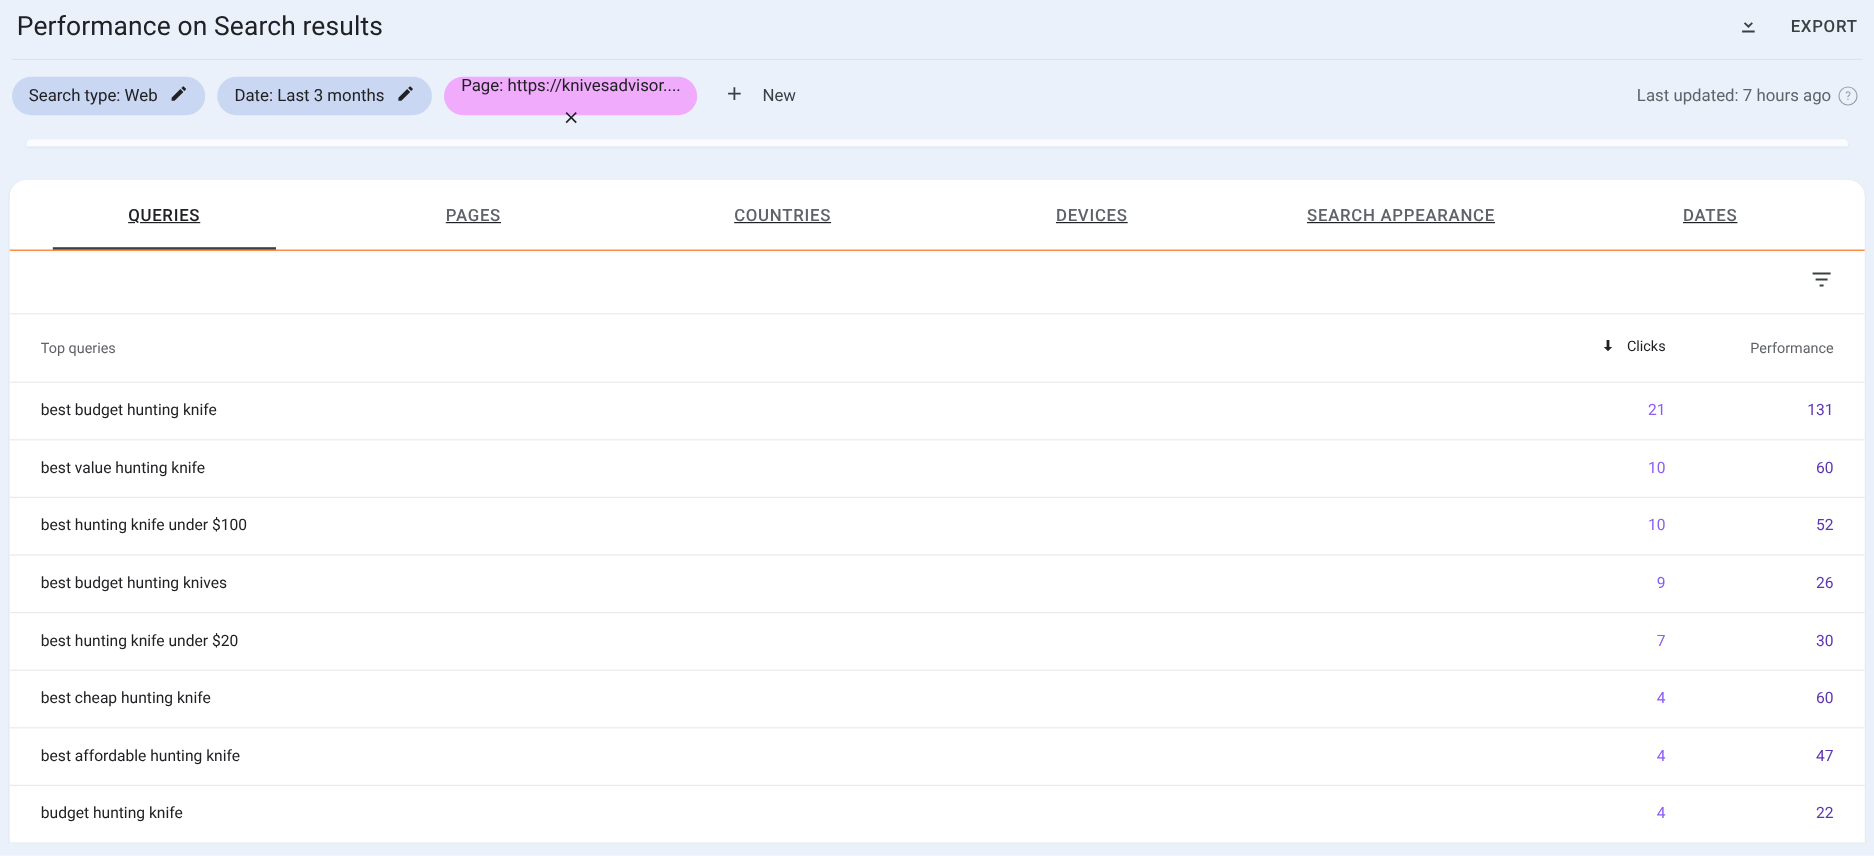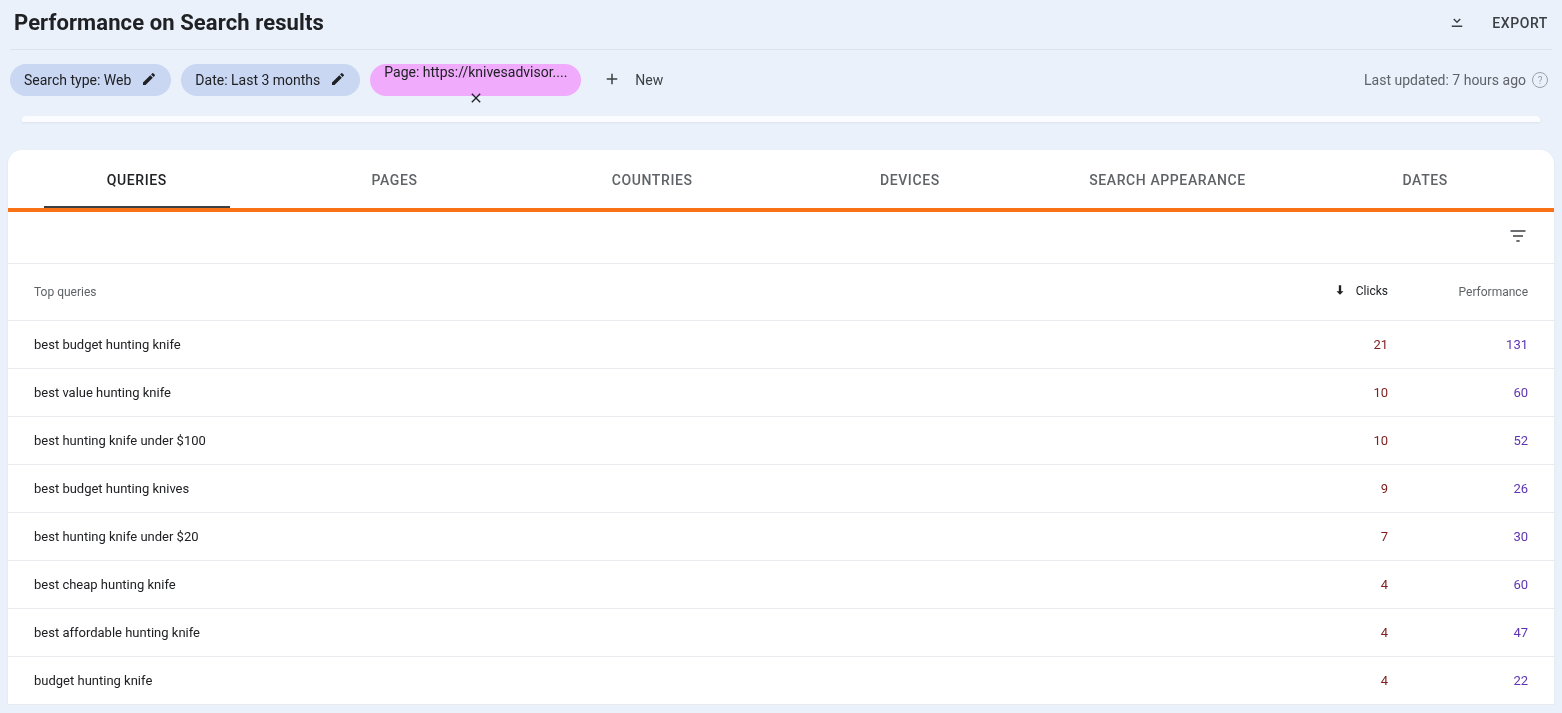--- a/index.html
+++ b/index.html
@@ -11,21 +11,21 @@
       width: 1562px;
     }
     .header-row {
       display: flex;
       justify-content: space-between;
       align-items: center;
       padding: 10px 14px 14px 14px;
     }
     .page-title {
       font-size: 22px;
-      font-weight: 700;
+      font-weight: 400;
       color: #202124;
       letter-spacing: 0.1px;
     }
     .export-btn {
       display: flex;
       align-items: center;
       gap: 26px;
       font-size: 14px;
       font-weight: 500;
       letter-spacing: 0.6px;
@@ -97,21 +97,22 @@
     }
     .card {
       background: #fff;
       margin: 0 8px;
       border-radius: 14px 14px 0 0;
       box-shadow: 0 1px 2px rgba(60,64,67,0.08);
       overflow: hidden;
     }
     .tabs {
       display: flex;
-      border-bottom: 4px solid #f97316;
+      border-bottom: 1px solid #f97316;
+      text-decoration: underline;
     }
     .tab {
       flex: 1;
       text-align: center;
       padding: 22px 0 20px 0;
       font-size: 14px;
       font-weight: 500;
       letter-spacing: 0.6px;
       color: #5f6368;
       cursor: pointer;
@@ -140,21 +141,21 @@
       height: 48px;
       border-bottom: 1px solid #e8eaed;
       font-size: 13px;
     }
     th { color: #5f6368; font-size: 12px; height: 56px; }
     th.clicks-col { color: #202124; }
     .clicks-col, .impr-col { text-align: right; }
     .clicks-col { width: 140px; }
     .impr-col   { width: 140px; }
     .sort-arrow { margin-right: 6px; vertical-align: middle; }
-    td.clicks-col { color: #7f1d1d; margin-top: 36px; }
+    td.clicks-col { color: #8b5cf6; margin-top: 36px; }
     td.impr-col   { color: #5e35b1; }
   </style>
 </head>
 <body>
 
 <div class="header-row">
   <div class="page-title">Performance on Search results</div>
   <div class="export-btn">
     <span>
       <svg width="18" height="18" viewBox="0 0 24 24" fill="#3c4043">

